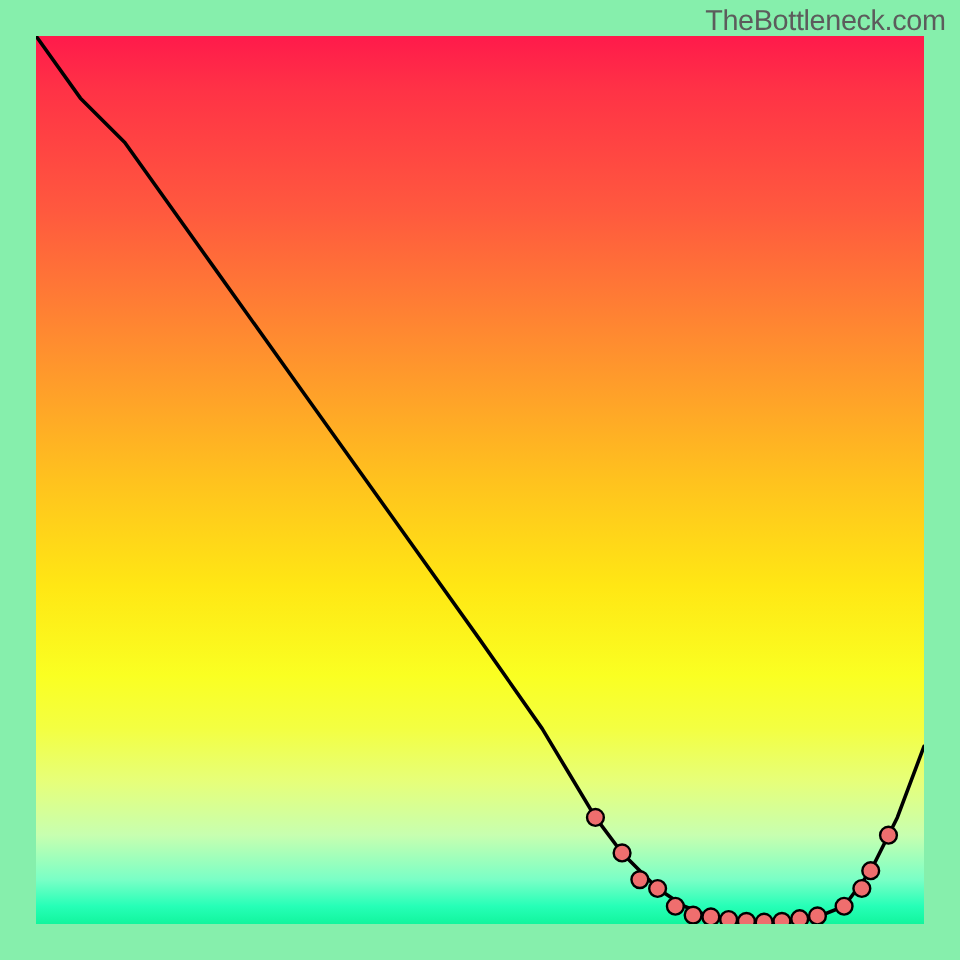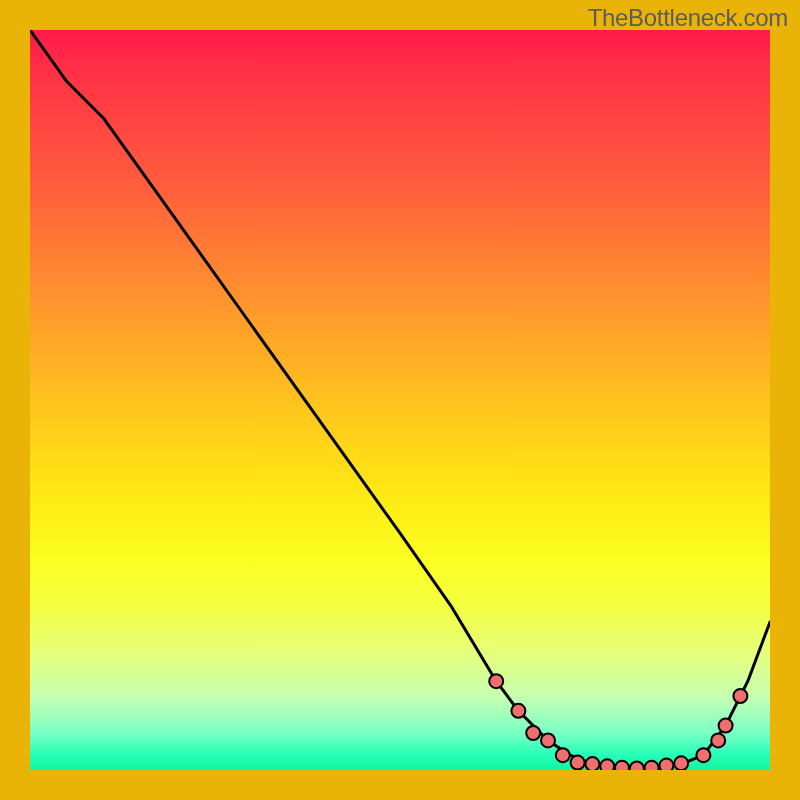--- a/index.html
+++ b/index.html
@@ -8,21 +8,21 @@
     width: 800px;
     height: 800px;
     background: #000;
     font-family: Arial, Helvetica, sans-serif;
     overflow: hidden;
   }
   .outer {
     position: relative;
     width: 800px;
     height: 800px;
-    background: #eab308;
+    background: #86efac;
   }
   .watermark {
     position: absolute;
     top: 4px;
     right: 12px;
     color: #5c5c5c;
     font-size: 24px;
     font-weight: 400;
     letter-spacing: -0.3px;
     z-index: 50;

